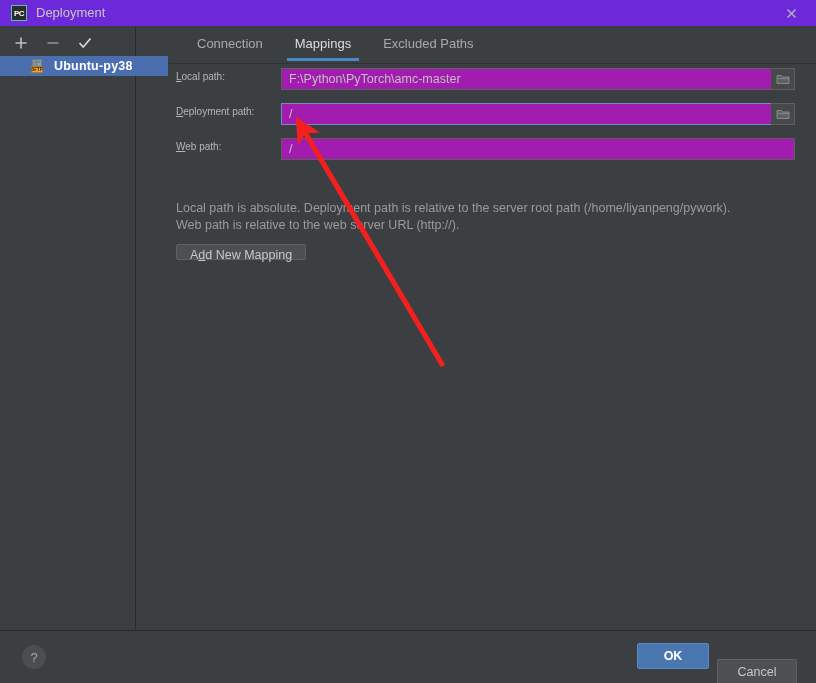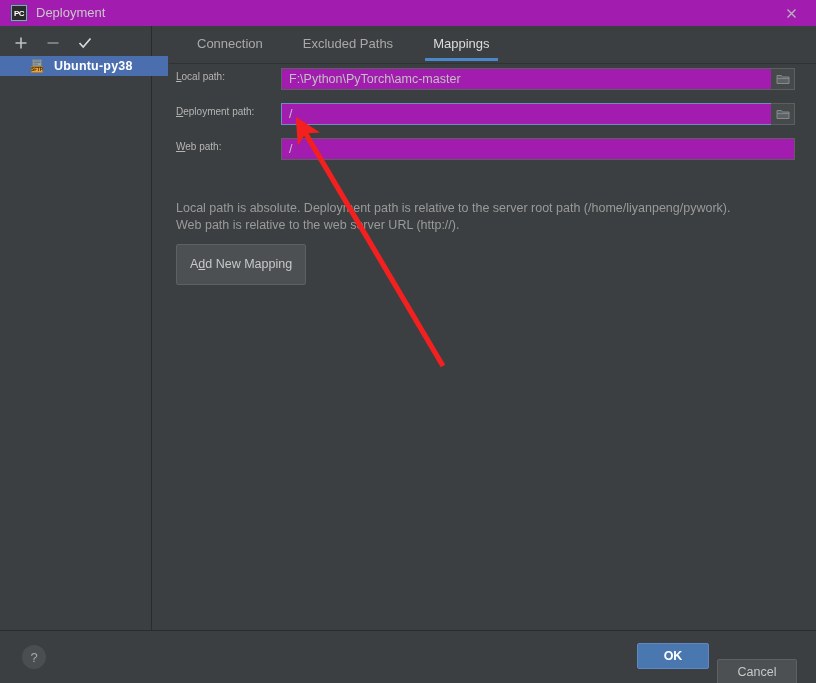--- a/index.html
+++ b/index.html
@@ -12,21 +12,21 @@
   #root {
     position: relative;
     width: 816px; height: 683px;
     background: #3c3f41;
     color: #bbbbbb;
   }
 
   
   .titlebar {
     position: absolute; left: 0; top: 0; width: 816px; height: 26px;
-    background: #a21caf;
+    background: #6d28d9;
     display: flex; align-items: center;
   }
   .pc-logo {
     position: absolute; left: 11px; top: 5px;
     width: 16px; height: 16px;
     background: #2b2b2b;
     border: 1.5px solid #4ec9a0;
     display: flex; align-items: center; justify-content: center;
     font-size: 8px; font-weight: bold; color: #ffffff;
     letter-spacing: -0.5px;
@@ -38,21 +38,21 @@
   .close-btn {
     position: absolute; right: 16px; top: 5px;
     width: 17px; height: 17px;
     cursor: pointer;
   }
   .close-btn svg { display: block; }
 
   
   .sidebar {
     position: absolute; left: 0; top: 26px;
-    width: 152px; height: 604px;
+    width: 136px; height: 604px;
     background: #3c3f41;
     border-right: 1px solid #2b2b2b;
   }
   .side-toolbar {
     position: absolute; left: 0; top: 4px;
     width: 168px; height: 26px;
     display: flex; align-items: center;
     padding-left: 12px; gap: 14px;
   }
   .tb-icon {
@@ -87,21 +87,20 @@
     width: 647px; height: 604px;
     background: #3c3f41;
   }
 
   .tabbar {
     position: absolute; left: 0; top: 5px;
     width: 647px; height: 33px;
     display: flex; align-items: flex-start;
     padding-left: 12px;
     border-bottom: 1px solid #323232;
-    gap: 8px;
   }
   .tab {
     position: relative;
     padding: 5px 16px 10px 16px;
     font-size: 13px; color: #a9a9a9;
     cursor: pointer;
     white-space: nowrap;
   }
   .tab.active { color: #dcdcdc; }
   .tab.active::after {
@@ -147,21 +146,21 @@
   .browse svg { display: block; }
 
   .helptext {
     position: absolute; left: 7px; top: 132px;
     width: 620px;
     font-size: 12.5px; color: #9a9a9a;
     line-height: 17px;
   }
   .addmap-btn {
     position: absolute; left: 7px; top: 176px;
-    height: 41px;
+    height: 16px;
     padding: 0 13px;
     background: #4c5052;
     border: 1px solid #5e6163;
     border-radius: 2px;
     color: #c8c8c8;
     font-size: 12.5px;
     line-height: 21px;
     cursor: pointer;
     font-family: "Liberation Sans", sans-serif;
   }
@@ -274,22 +273,22 @@
         </div>
         <span class="side-item-label">Ubuntu-py38</span>
       </div>
     </div>
   </div>
 
   <div class="content">
 
     <div class="tabbar">
       <div class="tab">Connection</div>
+      <div class="tab active">Mappings</div>
       <div class="tab">Excluded Paths</div>
-      <div class="tab active">Mappings</div>
     </div>
 
     <div class="form">
 
       <div class="frow">
         <div class="flabel"><u>L</u><span>ocal path:</span></div>
         <input class="finput" type="text" value="F:\Python\PyTorch\amc-master" style="">
         <div class="browse">
           <svg width="14" height="14" viewBox="0 0 14 14">
             <path d="M1 3.5 H5.3 L6.6 5 H13 V11.5 H1 Z" fill="#5c6164" stroke="#8a9094" stroke-width="0.9"></path>

